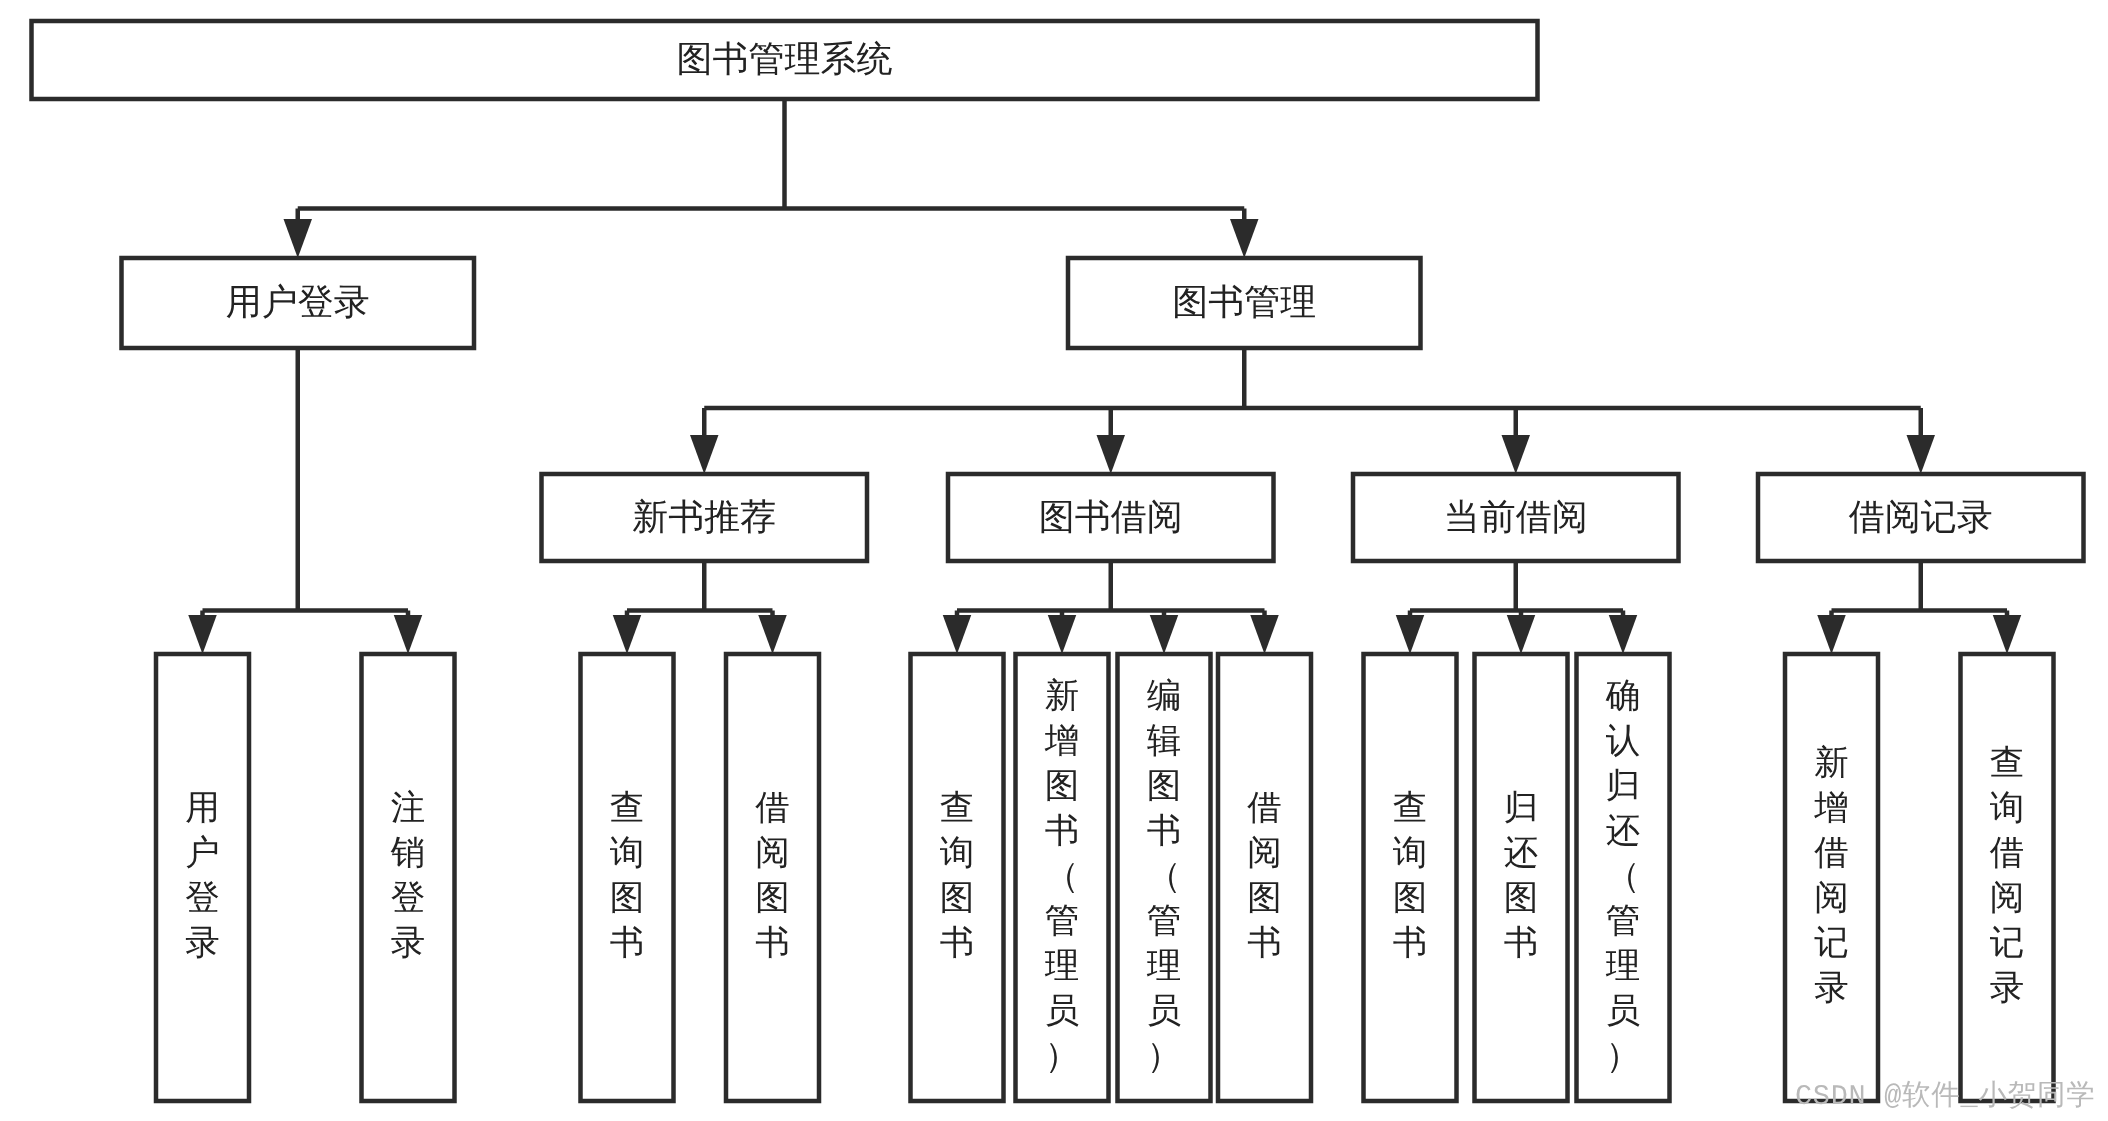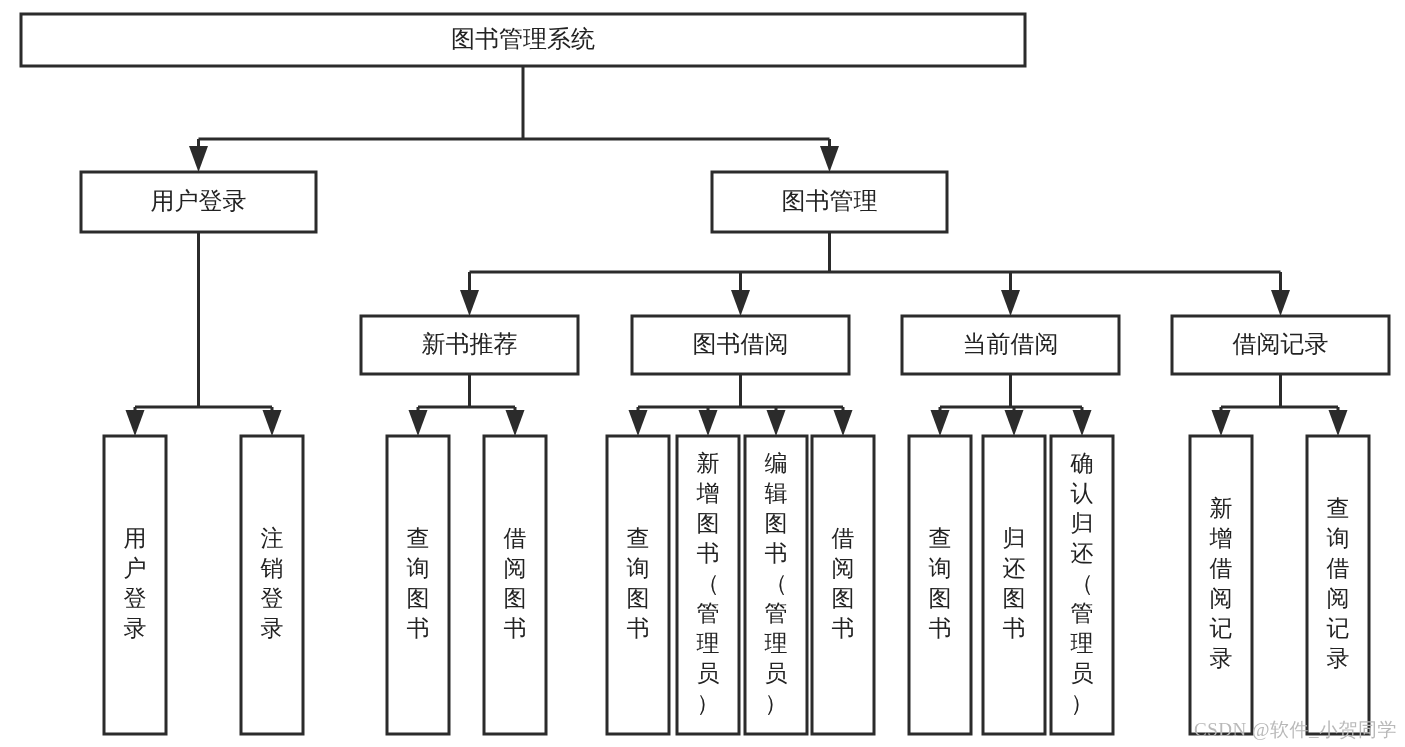--- a/index.html
+++ b/index.html
@@ -20,21 +20,21 @@
     dominant-baseline:middle;
   }
   .label-h{font-size:24px;}
   .label-v{font-size:23px;}
   .watermark{
     position:absolute;
     right:8px;bottom:4px;
     font-size:19px;
     color:#b9b9b9;
     letter-spacing:0.5px;
-    font-family:Liberation Serif, serif;
+    font-family:Liberation Mono, monospace;
     white-space:nowrap;
     pointer-events:none;
   }
 </style>
 </head>
 <body>
 
 <div id="diagram-root">
   <svg id="diagram-svg" viewBox="0 0 1405 747" xmlns="http://www.w3.org/2000/svg">
     <g id="connector-layer">

